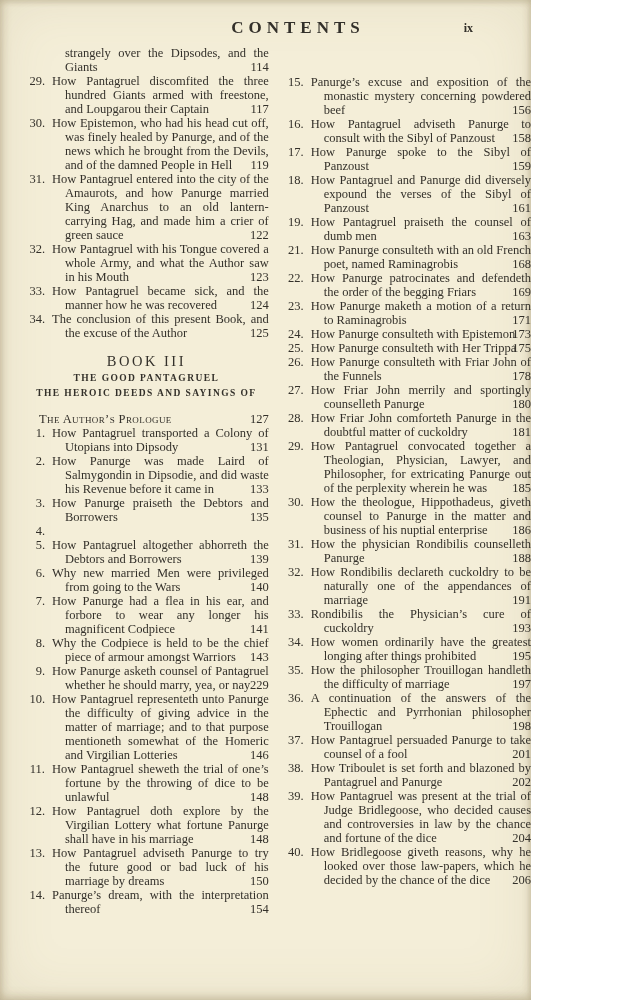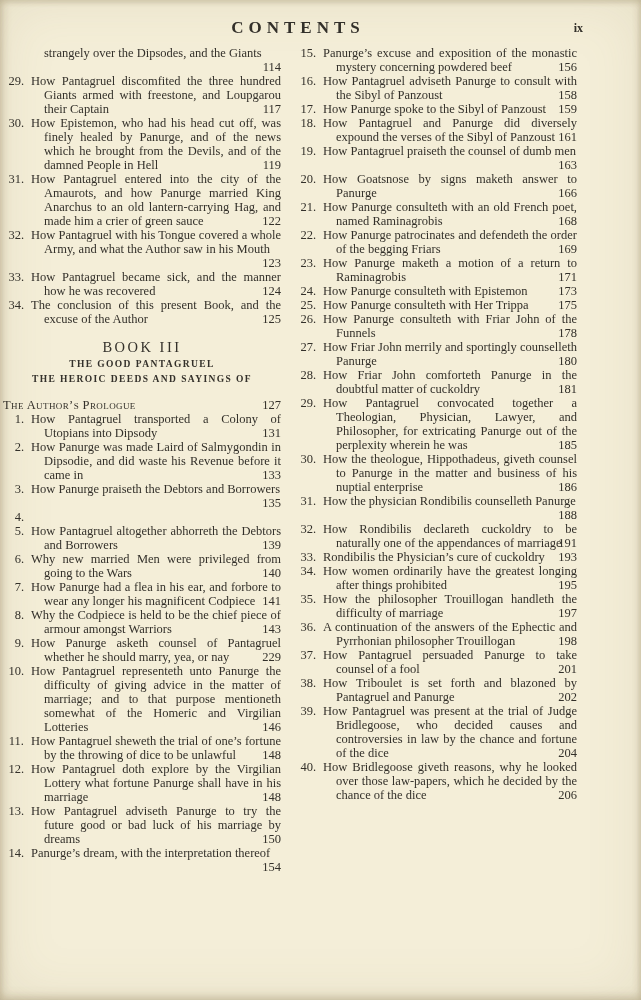--- a/index.html
+++ b/index.html
@@ -1,18 +1,18 @@
 <!DOCTYPE html>
 <html><head>
 <meta charset="utf-8">
 <style>
   html, body { margin: 0; padding: 0; background: #ffffff; }
   .page {
     position: relative;
-    width: 641px;
+    width: 531px;
     height: 1000px;
     background: #f4eed8;
     color: #33302a;
     font-family: "Liberation Serif", "DejaVu Serif", serif;
     font-size: 12.5px;
     line-height: 14px;
     overflow: hidden;
     box-shadow:
       inset 0 0 55px rgba(140,120,75,0.13),
       inset 4px 0 8px rgba(120,100,60,0.14),
@@ -33,21 +33,21 @@
     line-height: 18px;
   }
   .folio {
     position: absolute;
     top: 20px;
     right: 58px;
     font-weight: bold;
     font-size: 12px;
     line-height: 16px;
   }
-  .cols { display: flex; padding-left: 3px; }
+  .cols { display: flex; padding-left: 24px; align-items: center; }
   .col-left  { width: 278px; margin-right: 14px; }
   .col-right { width: 282px; }
 
   .entry { display: flex; }
   .entry .num {
     flex: 0 0 21px;
     text-align: right;
     padding-right: 7px;
     white-space: nowrap;
   }
@@ -69,20 +69,21 @@
   .book-subtitle {
     font-size: 9.5px;
     font-weight: bold;
     letter-spacing: 1.4px;
     line-height: 15px;
   }
   .prologue {
     display: flex;
     justify-content: space-between;
     margin-top: 3px;
+    margin-left: 15px;
   }
   .prologue-label {
     font-variant: small-caps;
     letter-spacing: 0.4px;
   }
 </style>
 </head>
 <body>
 
 <div class="page" style="background: rgb(244, 238, 216); color: rgb(51, 48, 42);">
@@ -212,24 +213,20 @@
           </div>
           <div class="entry">
             <span class="num">18.</span>
             <span class="txt">How Pantagruel and Panurge did diversely expound the verses of the Sibyl of Panzoust <span class="pg">161</span></span>
           </div>
           <div class="entry">
             <span class="num">19.</span>
             <span class="txt">How Pantagruel praiseth the counsel of dumb men <span class="pg">163</span></span>
           </div>
           <div class="entry">
-            <span class="num">20.</span>
-            <span class="txt">How Goatsnose by signs maketh answer to Panurge <span class="pg">166</span></span>
-          </div>
-          <div class="entry">
             <span class="num">21.</span>
             <span class="txt">How Panurge consulteth with an old French poet, named Raminagrobis <span class="pg">168</span></span>
           </div>
           <div class="entry">
             <span class="num">22.</span>
             <span class="txt">How Panurge patrocinates and defendeth the order of the begging Friars <span class="pg">169</span></span>
           </div>
           <div class="entry">
             <span class="num">23.</span>
             <span class="txt">How Panurge maketh a motion of a return to Raminagrobis <span class="pg">171</span></span>

